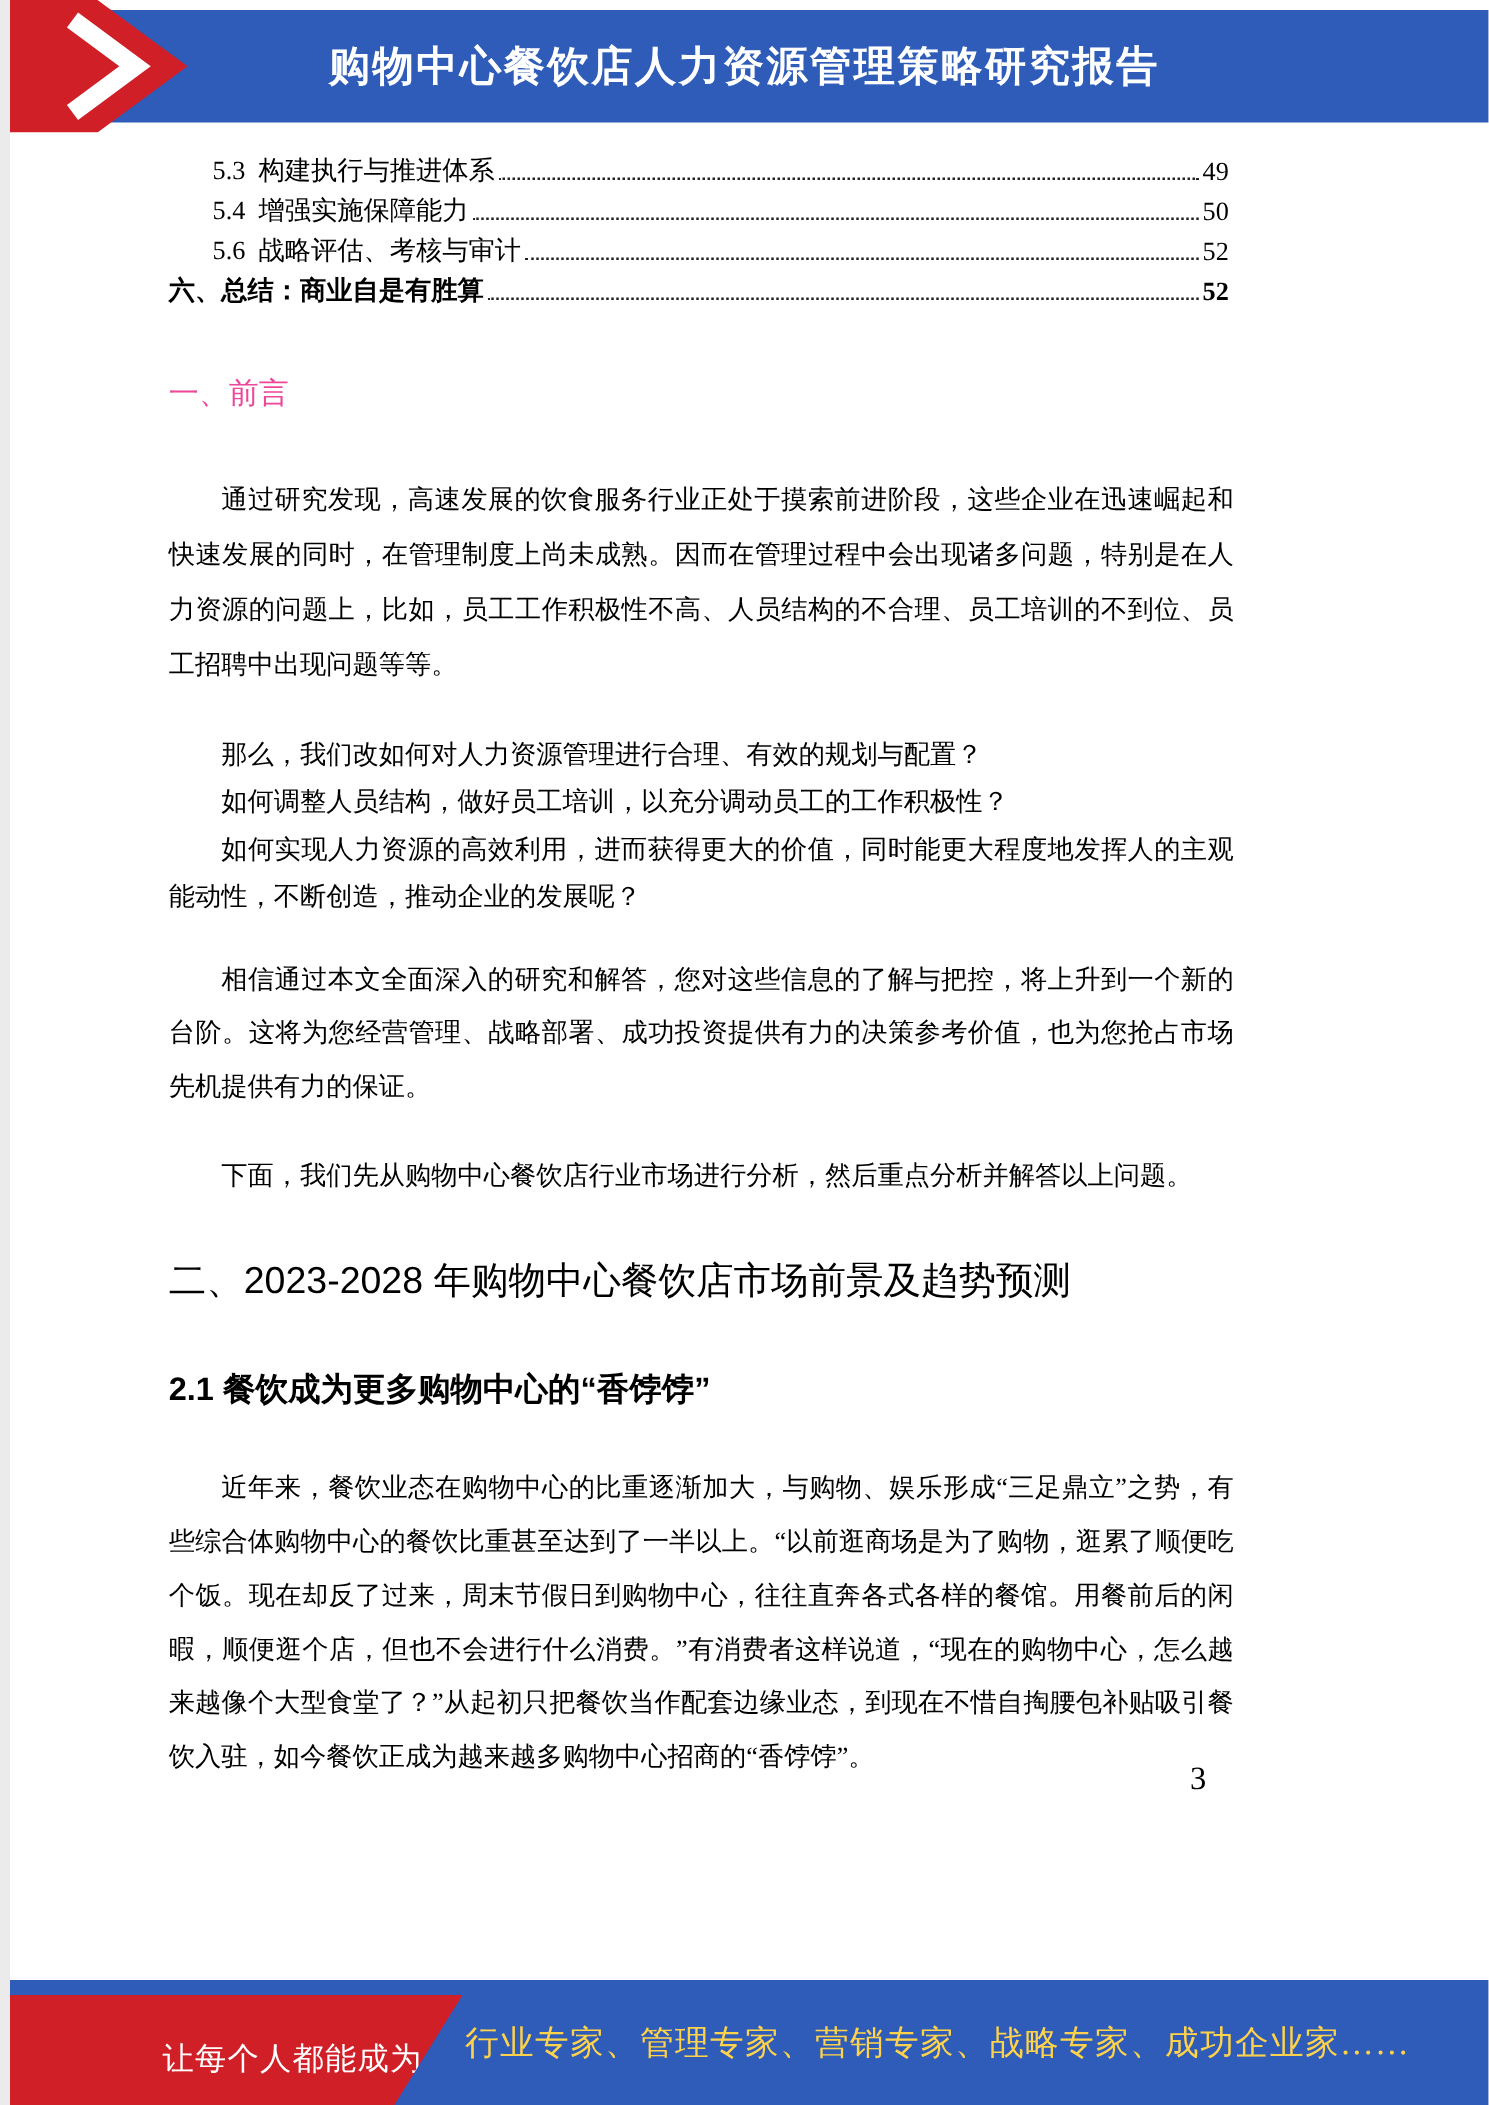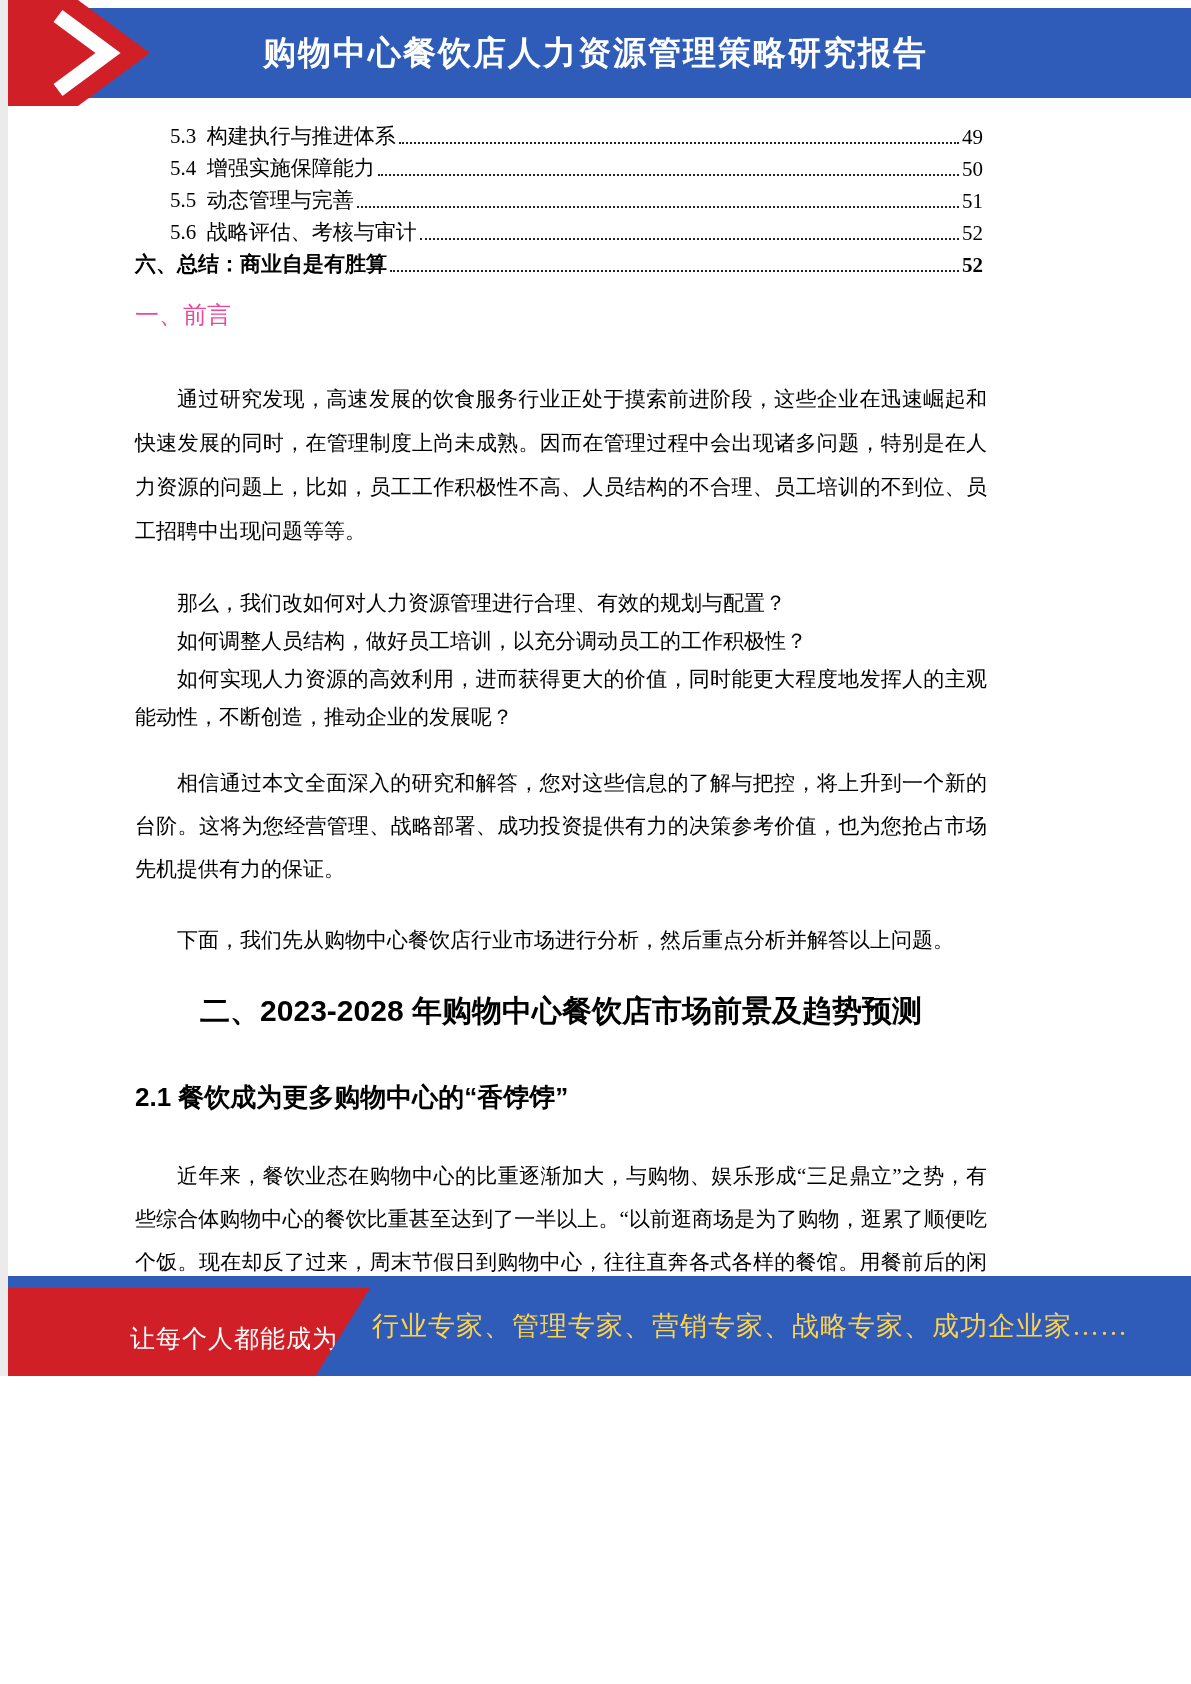--- a/index.html
+++ b/index.html
@@ -1,20 +1,20 @@
 <!DOCTYPE html>
 <html><head>
 <meta charset="utf-8">
 <style>
   * { box-sizing: border-box; }
   html, body { margin: 0; padding: 0; background: #ffffff; }
   .page {
     position: relative;
     width: 1191px;
-    height: 1376px;
+    height: 1684px;
     background: #ffffff;
     overflow: hidden;
     font-family: "Liberation Serif", "DejaVu Serif", serif;
     color: #000000;
   }
   
   .page-edge {
     position: absolute; left: 0; top: 0; width: 8px; height: 100%;
     background: #ebebeb; z-index: 50;
   }
@@ -70,26 +70,25 @@
     line-height: 44px;
     text-align: justify;
     text-indent: 2em;
   }
   .para.first { margin-top: 42px; }
   .question { margin: 0; font-size: 21px; line-height: 38px; text-align: justify; text-indent: 2em; }
   .q-block { margin-top: 31px; }
   .para.p2 { margin-top: 28px; line-height: 42px; }
   .para.p3 { margin-top: 26px; line-height: 43px; }
   .chapter-heading {
-    margin: 28px 0 0 0;
-    font-family: "Liberation Sans", "DejaVu Sans", sans-serif;
-    font-weight: bold;
+    margin: 42px 0 0 0;
+    font-family: "Liberation Sans", "DejaVu Sans", sans-serif;
+    font-weight: normal;
     font-size: 30px;
     line-height: 44px;
-    text-align: center;
   }
   .sub-heading {
     margin: 46px 0 0 0;
     font-family: "Liberation Sans", "DejaVu Sans", sans-serif;
     font-weight: bold;
     font-size: 26px;
     line-height: 36px;
   }
   .para.p4 { margin-top: 40px; line-height: 43px; }
 
@@ -149,25 +148,20 @@
       <span class="toc-label">5.3  构建执行与推进体系</span>
       <span class="toc-dots"></span>
       <span class="toc-page">49</span>
     </div>
     <div class="toc-row sub">
       <span class="toc-label">5.4  增强实施保障能力</span>
       <span class="toc-dots"></span>
       <span class="toc-page">50</span>
     </div>
     <div class="toc-row sub">
-      <span class="toc-label">5.5  动态管理与完善</span>
-      <span class="toc-dots"></span>
-      <span class="toc-page">51</span>
-    </div>
-    <div class="toc-row sub">
       <span class="toc-label">5.6  战略评估、考核与审计</span>
       <span class="toc-dots"></span>
       <span class="toc-page">52</span>
     </div>
     <div class="toc-row chapter">
       <span class="toc-label">六、总结：商业自是有胜算</span>
       <span class="toc-dots"></span>
       <span class="toc-page">52</span>
     </div>
   </nav>

